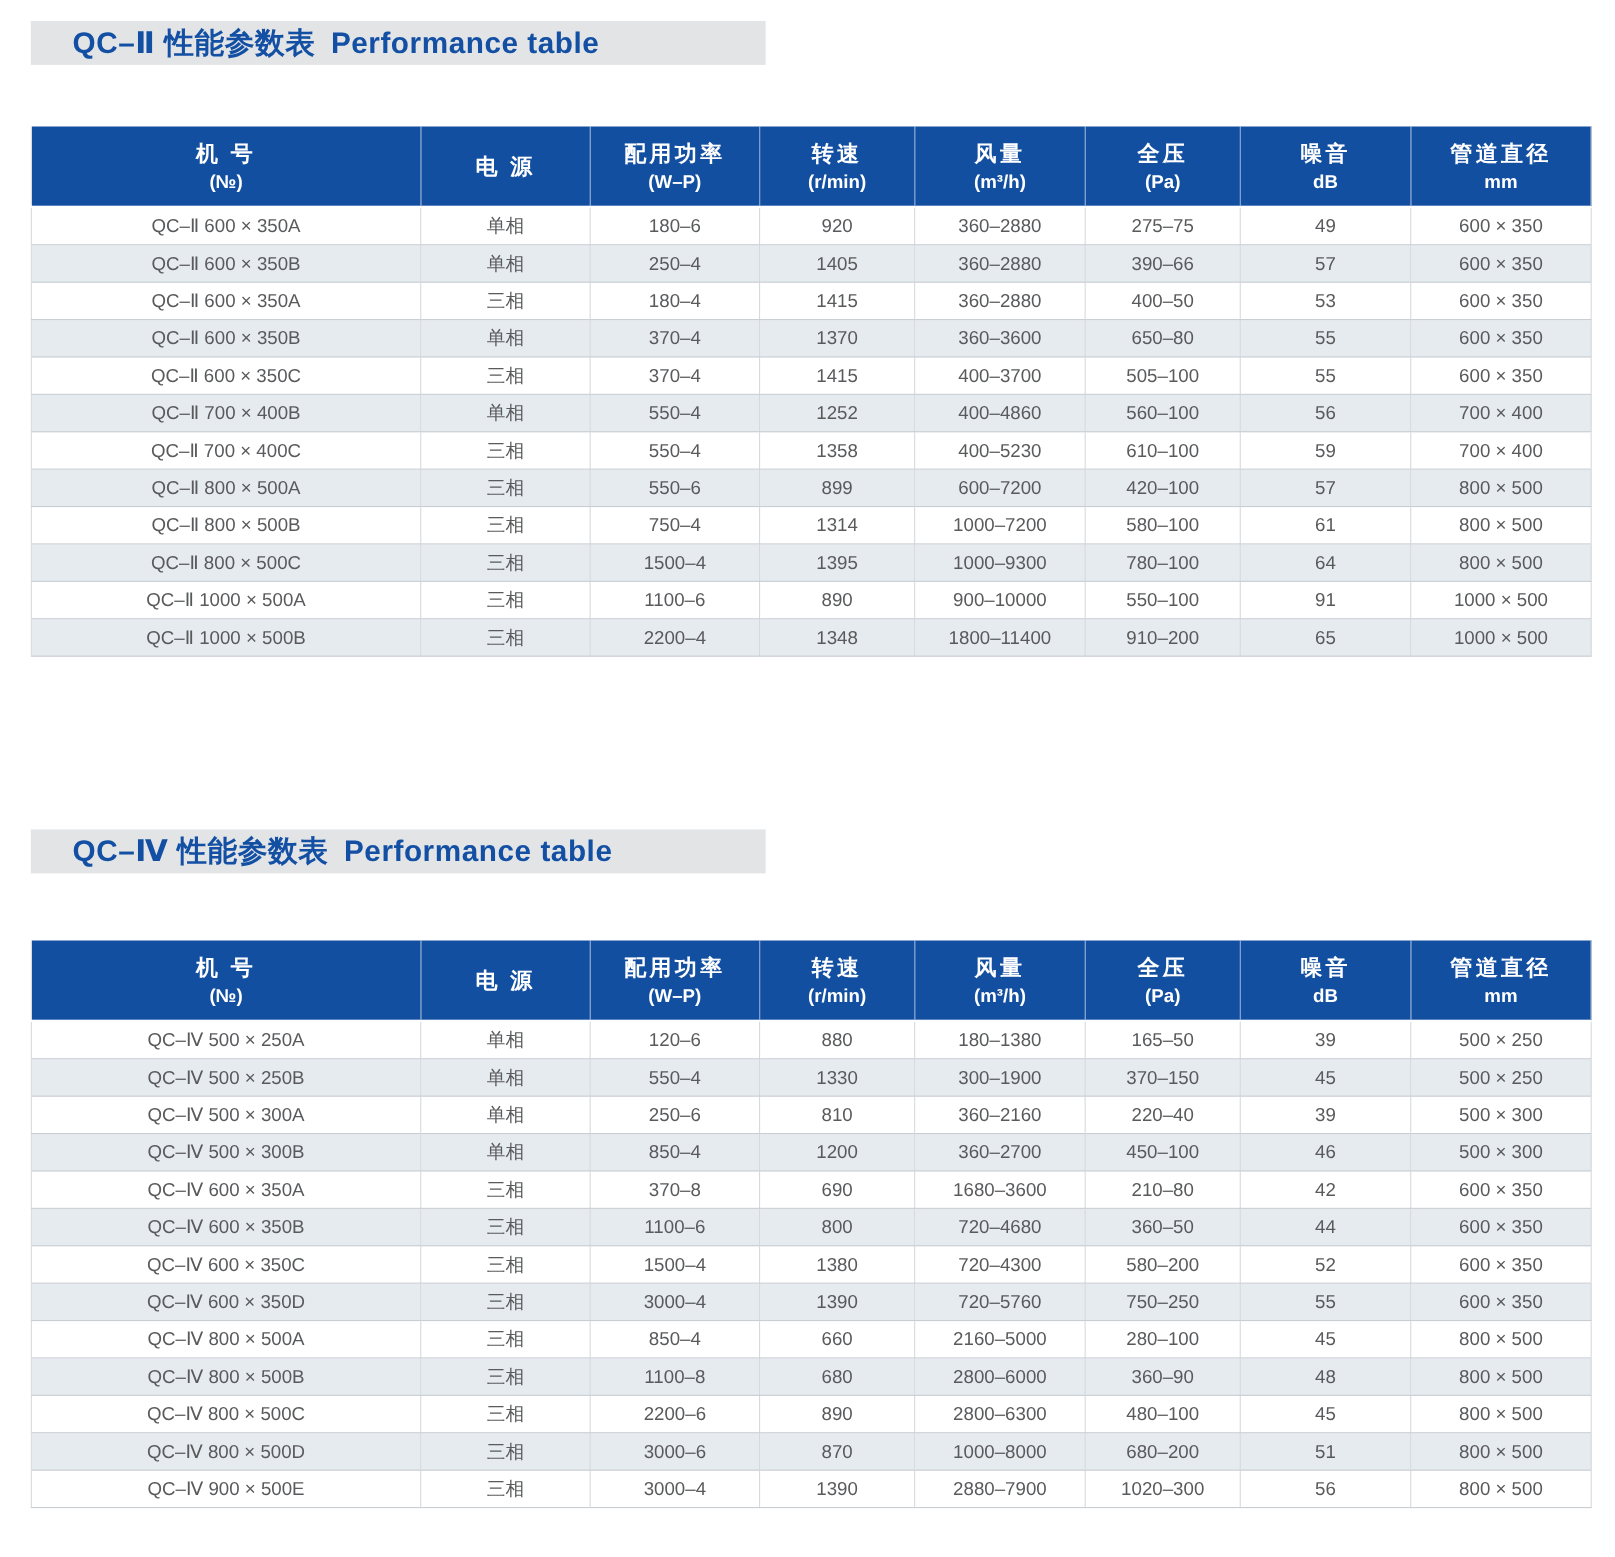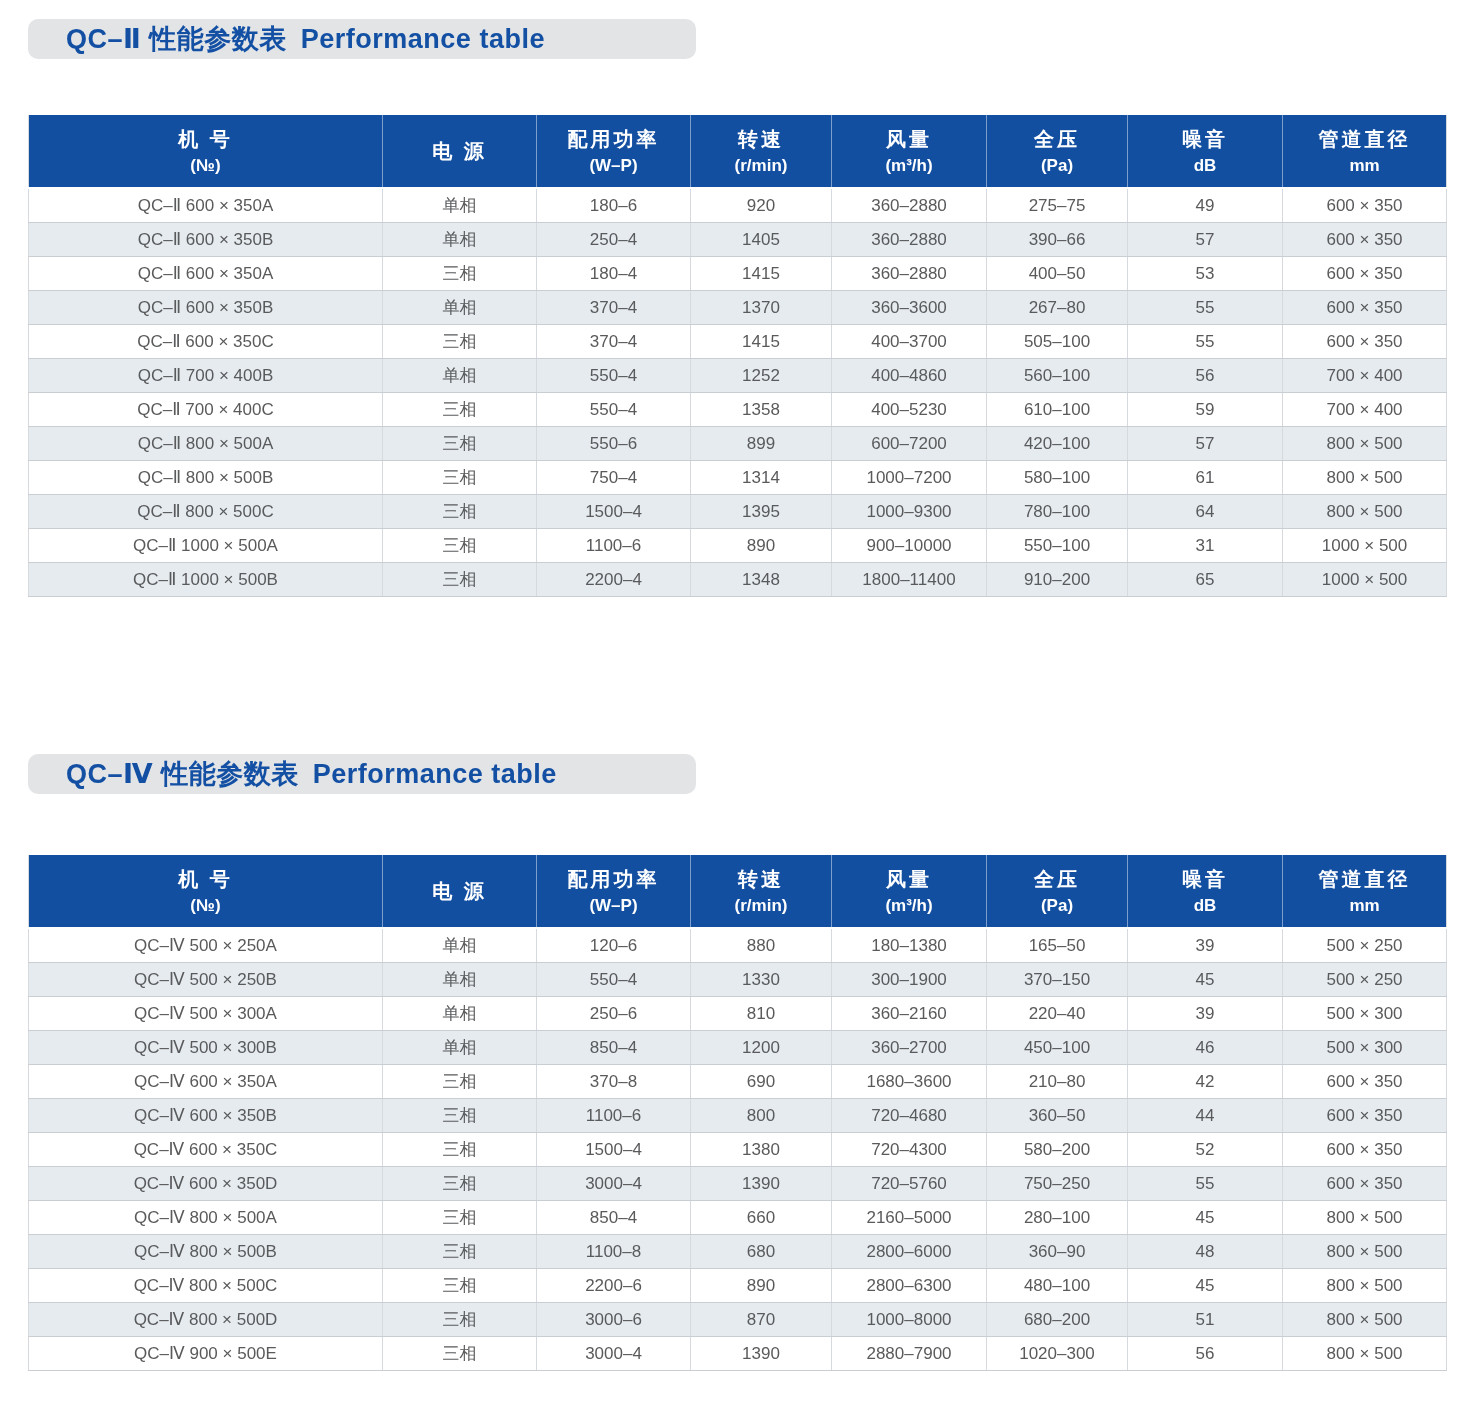--- a/index.html
+++ b/index.html
@@ -6,21 +6,21 @@
   body {
     width:1468px; height:1415px;
     font-family:"Liberation Sans","DejaVu Sans",sans-serif;
     position:relative;
   }
   .page { position:relative; width:1468px; height:1415px; background:#ffffff; overflow:hidden; }
 
   .title-strip {
     position:absolute; left:28px; width:668px; height:40px;
     background:#e2e4e6;
-    display:flex; align-items:center;border-radius:10px;
+    display:flex; align-items:center;
   }
   .title-strip.t1 { top:19px; }
   .title-strip.t2 { top:754px; }
   .title-text {
     margin:0 0 0 38px;
     font-size:27px; font-weight:bold; color:#1350a4;
     letter-spacing:0.5px;
     white-space:nowrap;
   }
   .title-text .en { margin-left:14px; }
@@ -147,21 +147,21 @@
           <td class="col-5">400–50</td>
           <td class="col-6">53</td>
           <td class="col-7">600 × 350</td>
         </tr>
         <tr>
           <td class="col-0">QC–Ⅱ 600 × 350B</td>
           <td class="col-1">单相</td>
           <td class="col-2">370–4</td>
           <td class="col-3">1370</td>
           <td class="col-4">360–3600</td>
-          <td class="col-5">267–80</td>
+          <td class="col-5">650–80</td>
           <td class="col-6">55</td>
           <td class="col-7">600 × 350</td>
         </tr>
         <tr>
           <td class="col-0">QC–Ⅱ 600 × 350C</td>
           <td class="col-1">三相</td>
           <td class="col-2">370–4</td>
           <td class="col-3">1415</td>
           <td class="col-4">400–3700</td>
           <td class="col-5">505–100</td>
@@ -218,21 +218,21 @@
           <td class="col-6">64</td>
           <td class="col-7">800 × 500</td>
         </tr>
         <tr>
           <td class="col-0">QC–Ⅱ 1000 × 500A</td>
           <td class="col-1">三相</td>
           <td class="col-2">1100–6</td>
           <td class="col-3">890</td>
           <td class="col-4">900–10000</td>
           <td class="col-5">550–100</td>
-          <td class="col-6">31</td>
+          <td class="col-6">91</td>
           <td class="col-7">1000 × 500</td>
         </tr>
         <tr>
           <td class="col-0">QC–Ⅱ 1000 × 500B</td>
           <td class="col-1">三相</td>
           <td class="col-2">2200–4</td>
           <td class="col-3">1348</td>
           <td class="col-4">1800–11400</td>
           <td class="col-5">910–200</td>
           <td class="col-6">65</td>

